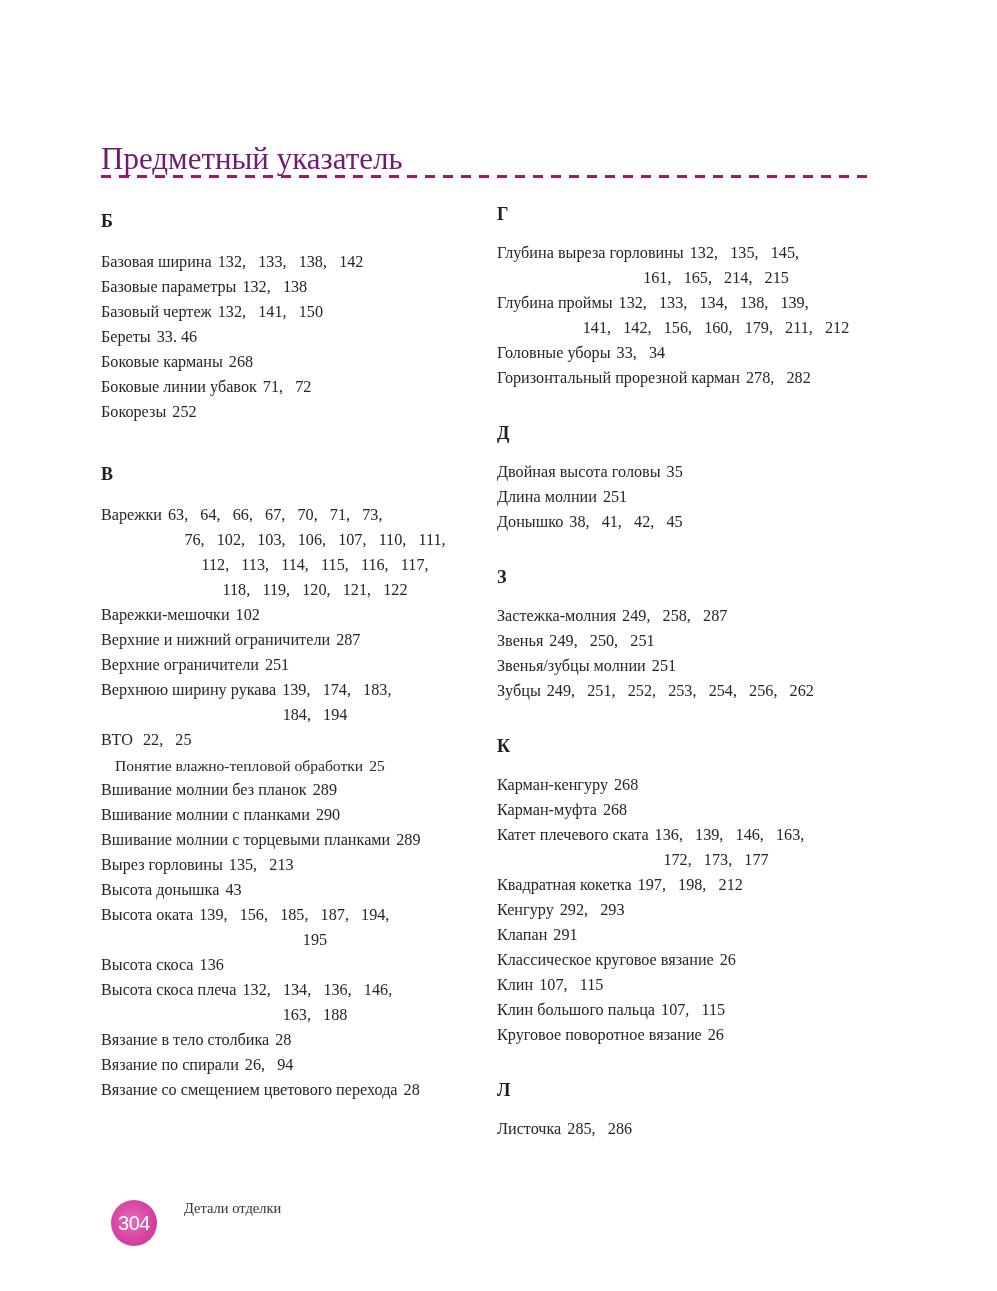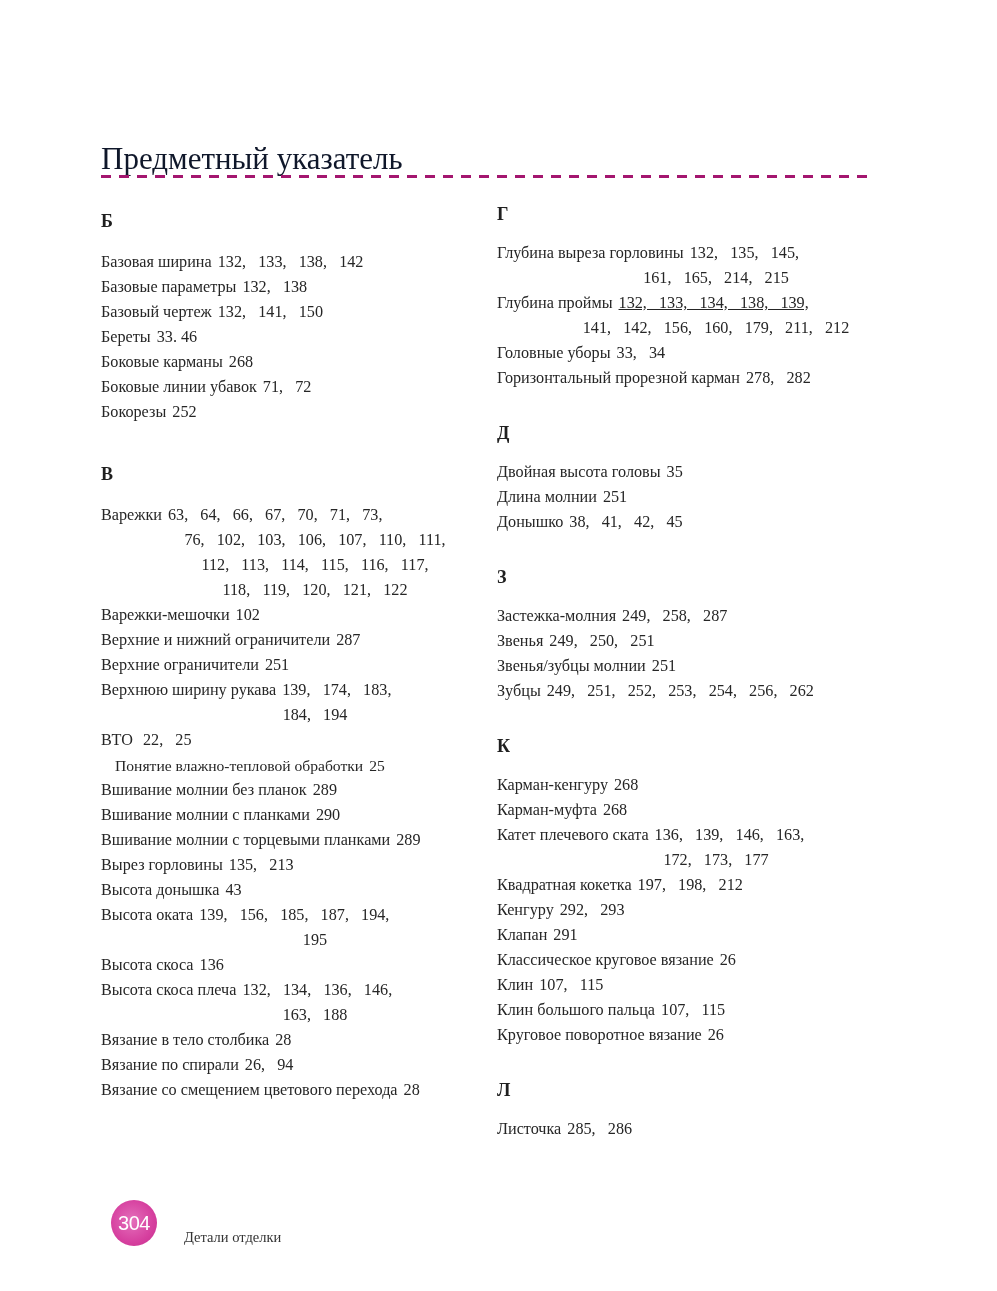--- a/index.html
+++ b/index.html
@@ -4,21 +4,21 @@
   <style>
     html, body { margin: 0; padding: 0; background: #ffffff; }
     body {
       width: 997px; height: 1291px; position: relative; overflow: hidden;
       font-family: "DejaVu Serif", "Liberation Serif", serif;
       color: #1f1f1f;
     }
     .page-title {
       position: absolute; left: 101px; top: 120px;
       font-family: "Liberation Serif", "DejaVu Serif", serif;
-      font-size: 31px; letter-spacing: 0px; color: #0f172a;
+      font-size: 31px; letter-spacing: 0px; color: #701a75;
       font-weight: normal;
     }
     .title-rule {
       position: absolute; left: 101px; top: 175px; width: 772px; height: 3px;
       background-image: repeating-linear-gradient(to right, #a4166f 0 10px, transparent 10px 18px);
     }
     .column { position: absolute; top: 202px; }
     .col-left { left: 101px; width: 380px; }
     .col-right { left: 497px; width: 390px; }
     .section { margin: 0; }
@@ -33,21 +33,21 @@
       font-size: 16.2px; line-height: 25px; color: #262626;
       white-space: nowrap;
     }
     .entry .pages { margin-left: 6px; }
     .entry .cont { padding-left: 48px; display: block; text-align: center; }
     .entry.sub { padding-left: 14px; font-size: 15.6px; }
     .gap-left { height: 30px; }
     .gap-right { height: 30px; }
     .footer {
       position: absolute; left: 111px; top: 1200px; height: 46px;
-      display: flex; align-items: flex-end;
+      display: flex; align-items: flex-start;
     }
     .page-badge {
       width: 46px; height: 46px; border-radius: 50%;
       background: radial-gradient(circle at 45% 45%, #e46fbb 0%, #d6409f 60%, #c52d8c 100%);
       display: flex; align-items: center; justify-content: center;
       color: #ffffff; font-family: "Liberation Sans", "DejaVu Sans", sans-serif;
       font-size: 20px; letter-spacing: -0.5px;
     }
     .footer-text {
       margin-left: 27px; font-family: "Liberation Serif", "DejaVu Serif", serif;
@@ -91,21 +91,21 @@
       <div class="entry"><span>Высота скоса плеча</span><span class="pages" style="white-space: pre;">132,   134,   136,   146,</span><span class="cont" style="white-space: pre;">163,   188</span></div>
       <div class="entry"><span>Вязание в тело столбика</span><span class="pages" style="white-space: pre;">28</span></div>
       <div class="entry"><span>Вязание по спирали</span><span class="pages" style="white-space: pre;">26,   94</span></div>
       <div class="entry"><span>Вязание со смещением цветового перехода</span><span class="pages" style="white-space: pre;">28</span></div>
     </div>
   </div>
 <div class="column col-right" id="col-right">
     <div class="section">
       <div class="letter">Г</div>
       <div class="entry"><span>Глубина выреза горловины</span><span class="pages" style="white-space: pre;">132,   135,   145,</span><span class="cont" style="white-space: pre;">161,   165,   214,   215</span></div>
-      <div class="entry"><span>Глубина проймы</span><span class="pages" style="white-space: pre; text-decoration: underline;">132,   133,   134,   138,   139,</span><span class="cont" style="white-space: pre;">141,   142,   156,   160,   179,   211,   212</span></div>
+      <div class="entry"><span>Глубина проймы</span><span class="pages" style="white-space: pre;">132,   133,   134,   138,   139,</span><span class="cont" style="white-space: pre;">141,   142,   156,   160,   179,   211,   212</span></div>
       <div class="entry"><span>Головные уборы</span><span class="pages" style="white-space: pre;">33,   34</span></div>
       <div class="entry"><span>Горизонтальный прорезной карман</span><span class="pages" style="white-space: pre;">278,   282</span></div>
     </div>
     <div class="gap-right"></div>
     <div class="section">
       <div class="letter">Д</div>
       <div class="entry"><span>Двойная высота головы</span><span class="pages" style="white-space: pre;">35</span></div>
       <div class="entry"><span>Длина молнии</span><span class="pages" style="white-space: pre;">251</span></div>
       <div class="entry"><span>Донышко</span><span class="pages" style="white-space: pre;">38,   41,   42,   45</span></div>
     </div>

